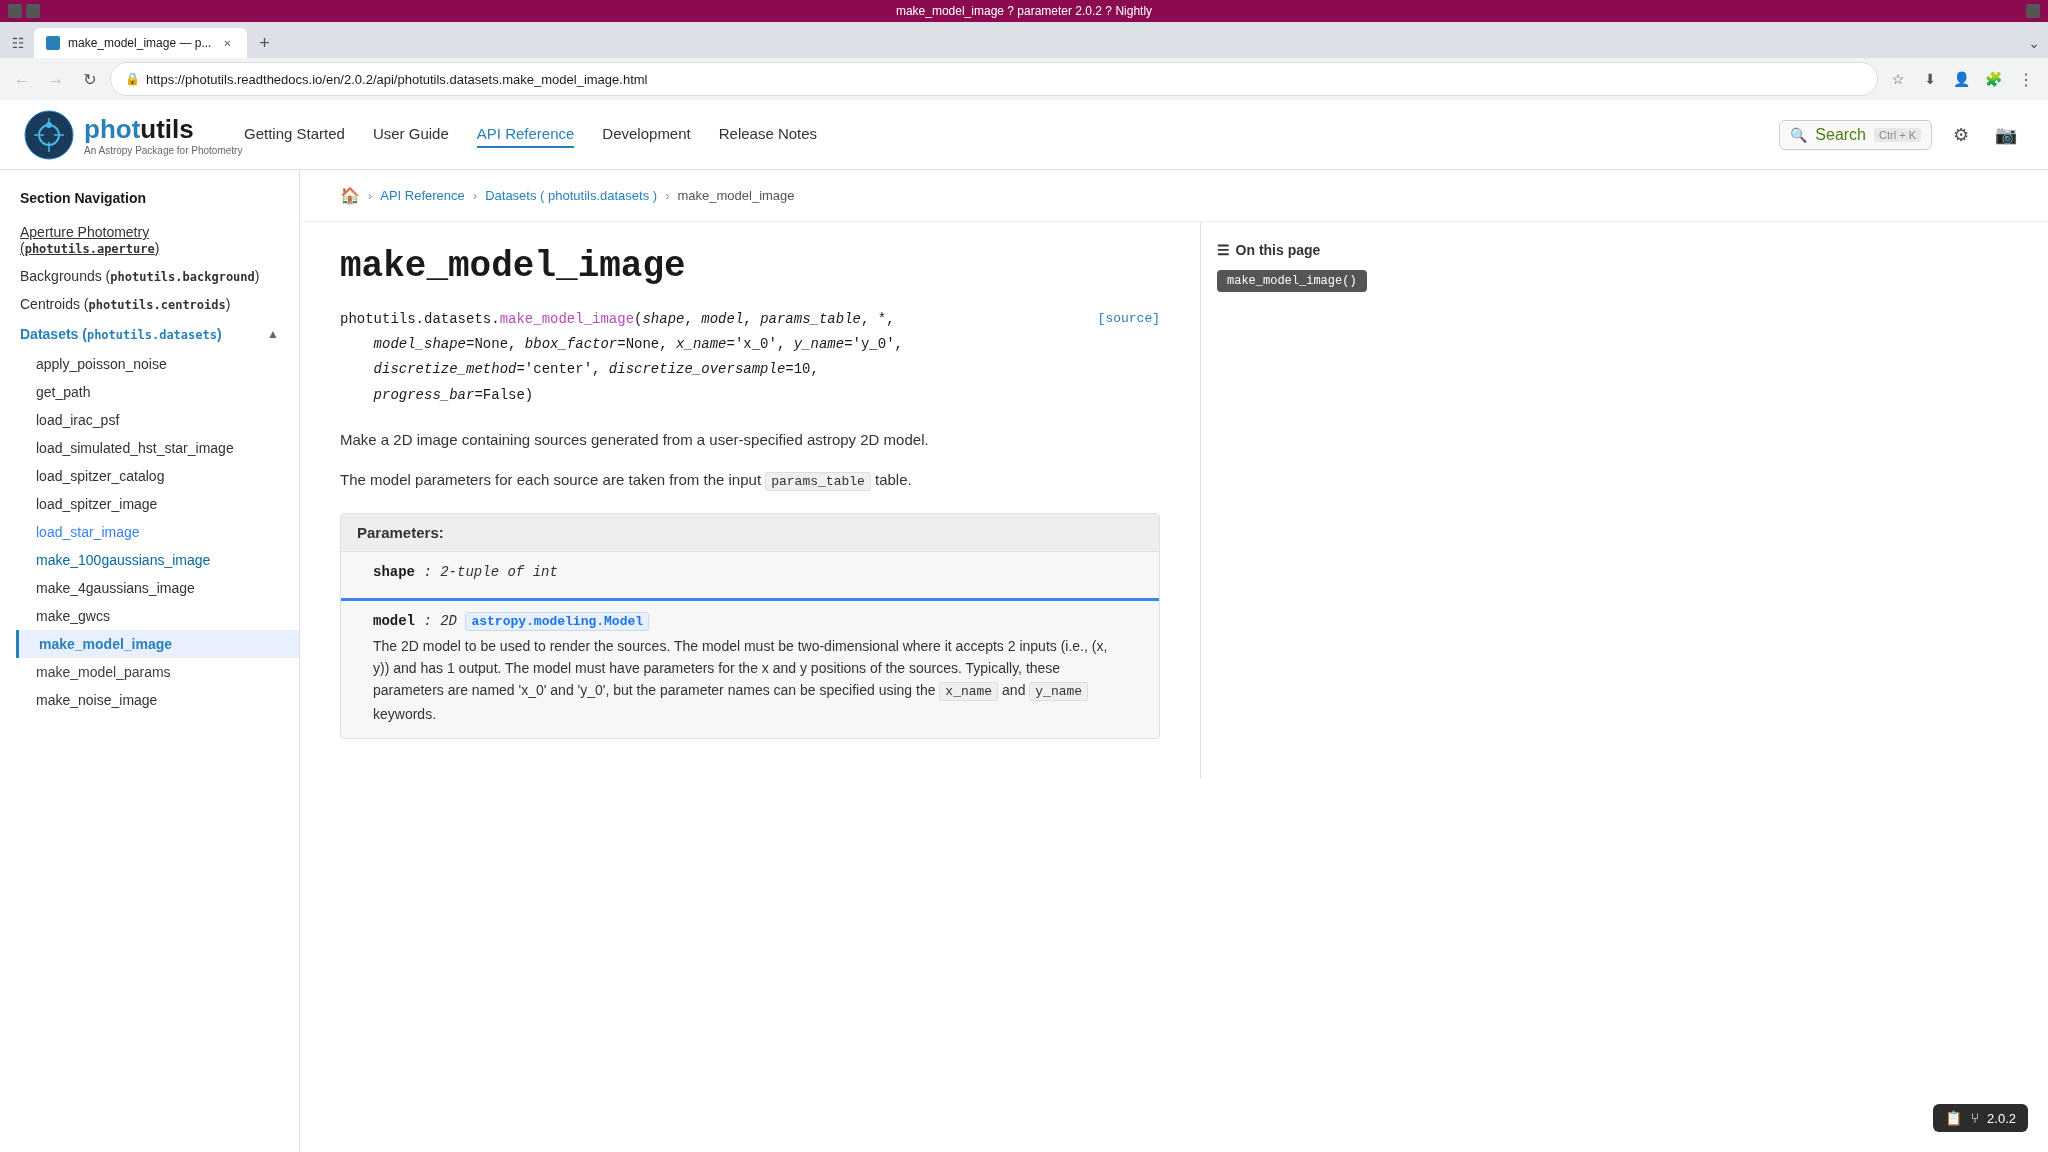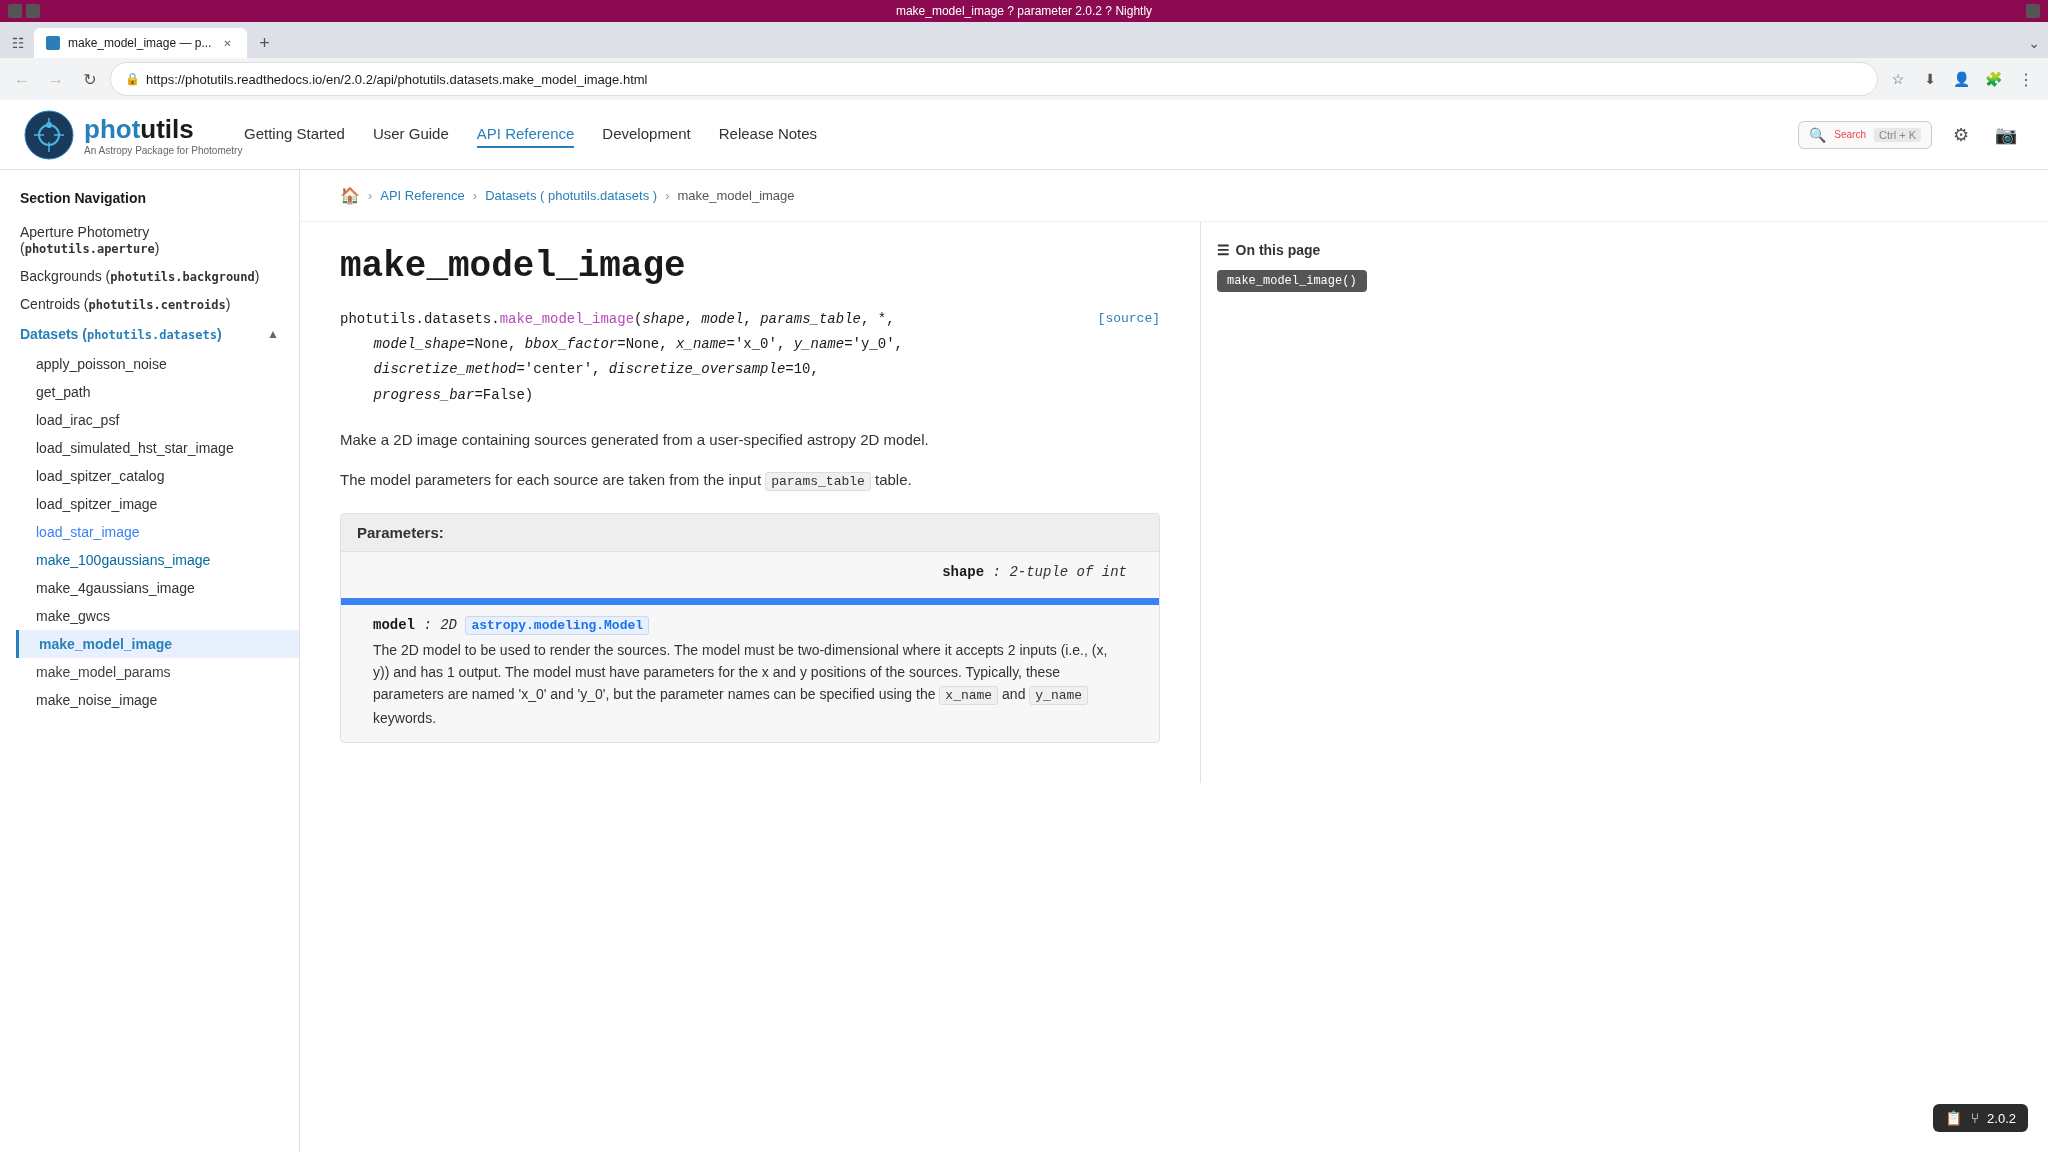--- a/index.html
+++ b/index.html
@@ -78,34 +78,34 @@
       <a style="font-size:15px;color:#333;text-decoration:none;padding:4px 0;cursor:pointer;">Getting Started</a>
       <a style="font-size:15px;color:#333;text-decoration:none;padding:4px 0;cursor:pointer;">User Guide</a>
       <a style="font-size:15px;color:#2980b9;text-decoration:none;padding:4px 0;cursor:pointer;border-bottom:2px solid #2980b9;">API Reference</a>
       <a style="font-size:15px;color:#333;text-decoration:none;padding:4px 0;cursor:pointer;">Development</a>
       <a style="font-size:15px;color:#333;text-decoration:none;padding:4px 0;cursor:pointer;">Release Notes</a>
     </nav>
 
     <div style="display:flex;align-items:center;gap:12px;">
       <div style="display:flex;align-items:center;border:1px solid #ccc;border-radius:6px;padding:5px 10px;gap:8px;cursor:pointer;background:#f9f9f9;">
         <span style="color:#666;font-size:14px;">🔍</span>
-        <span style="font-size:10px;color:#ef4444;">Search</span>
+        <span style="font-size:16px;color:#4d7c0f;">Search</span>
         <span style="font-size:11px;color:#888;background:#e8e8e8;padding:1px 5px;border-radius:3px;">Ctrl + K</span>
       </div>
       <span style="width:34px;height:34px;display:flex;align-items:center;justify-content:center;border-radius:50%;cursor:pointer;font-size:18px;color:#555;">⚙</span>
       <span style="width:34px;height:34px;display:flex;align-items:center;justify-content:center;border-radius:50%;cursor:pointer;font-size:18px;color:#555;">📷</span>
     </div>
   </div>
 
   <div style="display:flex;flex:1;overflow:hidden;">
 
     <div style="width:300px;min-width:300px;border-right:1px solid #e0e0e0;overflow-y:auto;padding:20px 0;background:#fff;">
       <div style="font-size:14px;font-weight:700;color:#1a1a1a;padding:0 20px 12px;">Section Navigation</div>
 
-      <div style="padding:6px 20px;font-size:14px;color:#333;cursor:pointer;">
+      <div style="padding:6px 20px;font-size:14px;color:#333;cursor:pointer;text-decoration:underline;">
         Aperture Photometry (<code style="font-family:monospace;font-size:12px;font-weight:bold;">photutils.aperture</code>)
       </div>
       <div style="padding:6px 20px;font-size:14px;color:#333;cursor:pointer;">
         Backgrounds (<code style="font-family:monospace;font-size:12px;font-weight:bold;">photutils.background</code>)
       </div>
       <div style="padding:6px 20px;font-size:14px;color:#333;cursor:pointer;">
         Centroids (<code style="font-family:monospace;font-size:12px;font-weight:bold;">photutils.centroids</code>)
       </div>
       <div style="display:flex;align-items:center;justify-content:space-between;padding:8px 20px;font-size:14px;font-weight:600;color:#2980b9;cursor:pointer;">
         <span>Datasets (<code style="font-family:monospace;font-size:12px;font-weight:bold;">photutils.datasets</code>)</span>
@@ -154,21 +154,21 @@
           </div>
 
           <p style="font-size:15px;line-height:1.6;color:#333;margin-bottom:16px;">Make a 2D image containing sources generated from a user-specified astropy 2D model.</p>
           <p style="font-size:15px;line-height:1.6;color:#333;margin-bottom:20px;">
             <span>The model parameters for each source are taken from the input </span><code style="font-family:'Courier New',monospace;font-size:13px;background:#f0f0f0;border:1px solid #ddd;border-radius:3px;padding:1px 5px;">params_table</code><span> table.</span>
           </p>
 
           <div style="background:#f7f7f7;border:1px solid #e0e0e0;border-radius:4px;margin:16px 0;">
             <div style="padding:10px 16px;font-size:15px;font-weight:600;color:#333;border-bottom:1px solid #e0e0e0;background:#eeeeee;border-radius:4px 4px 0 0;">Parameters:</div>
 
-            <div style="padding:12px 32px;border-bottom:7px solid #3b82f6;text-align:right;">
+            <div style="padding:12px 32px;border-bottom:3px solid #3b82f6;">
               <div style="font-family:'Courier New',monospace;font-size:14px;font-weight:700;margin-bottom:6px;">
                 <span>shape</span><span style="font-style:italic;font-weight:normal;font-family:inherit;color:#333;"> : 2-tuple of int</span>
               </div>
             </div>
 
             <div style="padding:12px 32px;">
               <div style="font-family:'Courier New',monospace;font-size:14px;font-weight:700;margin-bottom:6px;">
                 <span>model</span><span style="font-style:italic;font-weight:normal;font-family:inherit;color:#333;"> : 2D </span><a href="#" style="font-family:'Courier New',monospace;font-size:13px;color:#1a73e8;background:#e8f0fe;border:1px solid #c8d8f5;border-radius:3px;padding:1px 5px;text-decoration:none;">astropy.modeling.Model</a>
               </div>
               <div style="font-size:14px;line-height:1.6;color:#333;">

